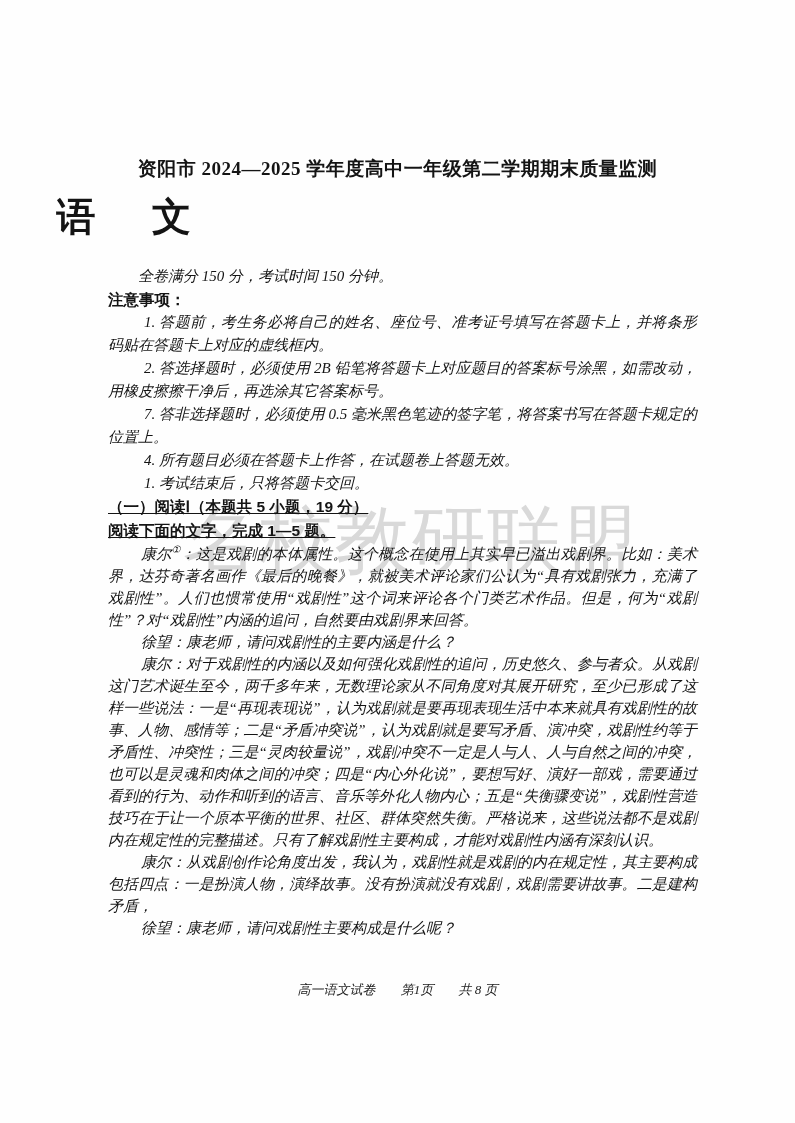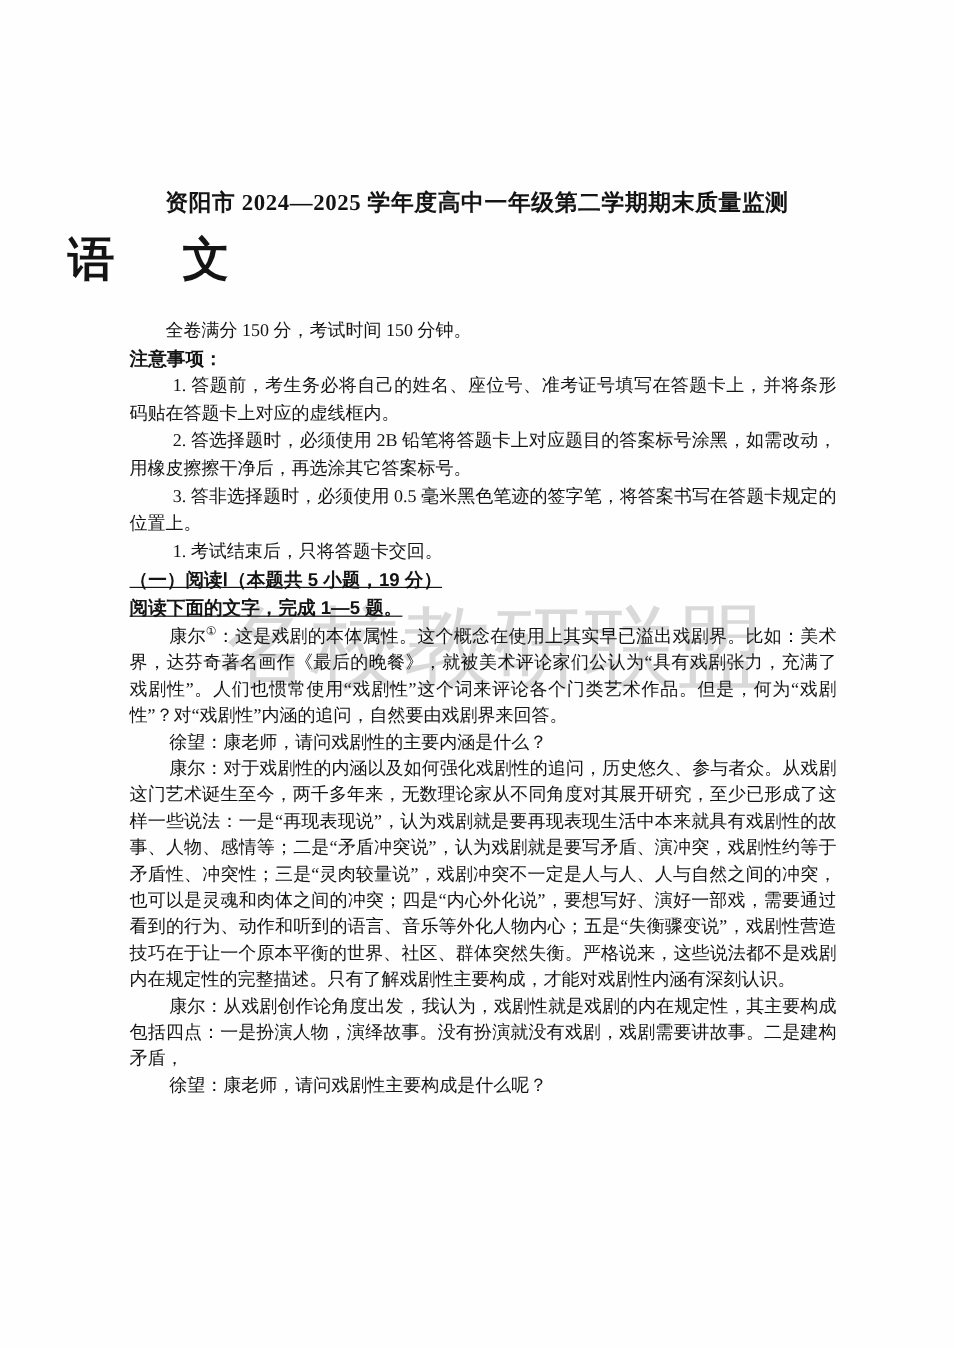--- a/index.html
+++ b/index.html
@@ -29,21 +29,21 @@
     padding-left:1.45em;
     line-height:1.2;
     position:relative; z-index:1;
   }
   .content {
     position:relative; z-index:1;
     padding:0 98px 0 108px;
     font-size:15px;
     text-align:justify;
   }
-  .kai { }
+  .kai { font-style:italic; }
   .exam-info {
     margin:24px 0 0 0;
     text-indent:2em;
     line-height:23px;
   }
   .notes-heading {
     margin:0;
     font-family:"Liberation Sans", sans-serif;
     font-weight:bold;
     font-size:15.5px;
@@ -108,31 +108,37 @@
   <h1 class="page-title">资阳市 2024—2025 学年度高中一年级第二学期期末质量监测</h1>
   <h2 class="subject-title">语文</h2>
 
   <div class="content">
 
     <p class="exam-info kai">全卷满分 150 分，考试时间 150 分钟。</p>
 
     <p class="notes-heading">注意事项：</p>
     <p class="note-item kai">1. 答题前，考生务必将自己的姓名、座位号、准考证号填写在答题卡上，并将条形码贴在答题卡上对应的虚线框内。</p>
     <p class="note-item kai">2. 答选择题时，必须使用 2B 铅笔将答题卡上对应题目的答案标号涂黑，如需改动，用橡皮擦擦干净后，再选涂其它答案标号。</p>
-    <p class="note-item kai">3. 答非选择题时，必须使用 0.5 毫米黑色笔迹的签字笔，将答案书写在答题卡规定的位置上。</p>
+    <p class="note-item kai">7. 答非选择题时，必须使用 0.5 毫米黑色笔迹的签字笔，将答案书写在答题卡规定的位置上。</p>
+    <p class="note-item kai">4. 所有题目必须在答题卡上作答，在试题卷上答题无效。</p>
     <p class="note-item kai">1. 考试结束后，只将答题卡交回。</p>
 
     <p class="section-heading sub">（一）阅读Ⅰ（本题共 5 小题，19 分）</p>
     <p class="section-heading sub">阅读下面的文字，完成 1—5 题。</p>
 
 
     <div class="dialogue kai">
       <p><span>康尔</span><sup class="note-ref">①</sup><span>：这是戏剧的本体属性。这个概念在使用上其实早已溢出戏剧界。比如：美术界，达芬奇著名画作《最后的晚餐》，就被美术评论家们公认为“具有戏剧张力，充满了戏剧性”。人们也惯常使用“戏剧性”这个词来评论各个门类艺术作品。但是，何为“戏剧性”？对“戏剧性”内涵的追问，自然要由戏剧界来回答。</span></p>
       <p>徐望：康老师，请问戏剧性的主要内涵是什么？</p>
       <p>康尔：对于戏剧性的内涵以及如何强化戏剧性的追问，历史悠久、参与者众。从戏剧这门艺术诞生至今，两千多年来，无数理论家从不同角度对其展开研究，至少已形成了这样一些说法：一是“再现表现说”，认为戏剧就是要再现表现生活中本来就具有戏剧性的故事、人物、感情等；二是“矛盾冲突说”，认为戏剧就是要写矛盾、演冲突，戏剧性约等于矛盾性、冲突性；三是“灵肉较量说”，戏剧冲突不一定是人与人、人与自然之间的冲突，也可以是灵魂和肉体之间的冲突；四是“内心外化说”，要想写好、演好一部戏，需要通过看到的行为、动作和听到的语言、音乐等外化人物内心；五是“失衡骤变说”，戏剧性营造技巧在于让一个原本平衡的世界、社区、群体突然失衡。严格说来，这些说法都不是戏剧内在规定性的完整描述。只有了解戏剧性主要构成，才能对戏剧性内涵有深刻认识。</p>
       <p>康尔：从戏剧创作论角度出发，我认为，戏剧性就是戏剧的内在规定性，其主要构成包括四点：一是扮演人物，演绎故事。没有扮演就没有戏剧，戏剧需要讲故事。二是建构矛盾，</p>
       <p>徐望：康老师，请问戏剧性主要构成是什么呢？</p>
     </div>
 
   </div>
 
+  <div class="footer kai">
+    <span>高一语文试卷</span>
+    <span>第1页</span>
+    <span>共 8 页</span>
+  </div>
 
 </div>
 
 </body></html>

